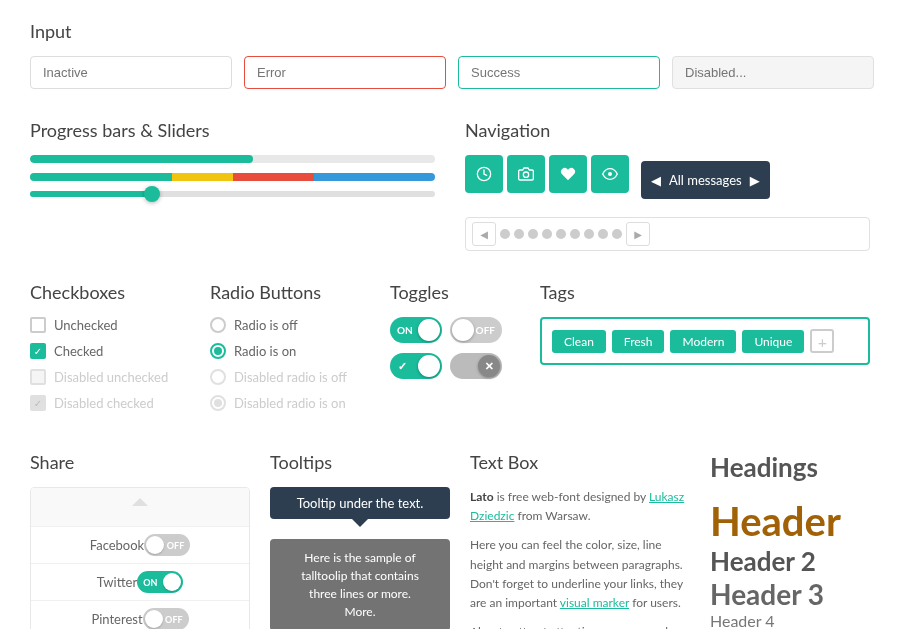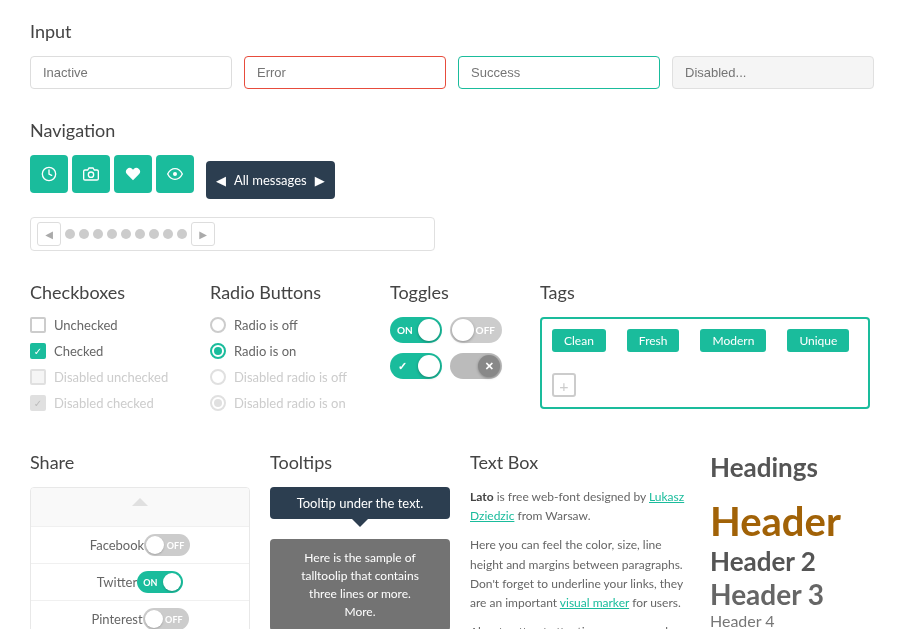--- a/index.html
+++ b/index.html
@@ -287,21 +287,21 @@
       font-weight: bold;
     }
 
     
     .tags-box {
       border: 2px solid #1abc9c;
       border-radius: 4px;
       padding: 10px;
       display: flex;
       flex-wrap: wrap;
-      gap: 21px;
+      gap: 6px;
       align-items: center;
     }
     .tag {
       padding: 4px 12px;
       border-radius: 3px;
       background: #1abc9c;
       color: white;
       font-size: 12px;
       cursor: pointer;
     }
@@ -449,20 +449,38 @@
   <div class="input-row">
     <input class="input-field" placeholder="Inactive" style="">
     <input class="input-field error" placeholder="Error" style="">
     <input class="input-field success" placeholder="Success" style="">
     <input class="input-field disabled" disabled="" placeholder="Disabled..." style="">
   </div>
 </div>
 
 <div class="progress-nav-row">
 
+  <div class="progress-section">
+    <h2 class="section-title">Progress bars &amp; Sliders</h2>
+    <div class="progress-bar-wrap">
+      <div class="progress-bar-fill" style="width:55%"></div>
+    </div>
+    <div class="progress-multi">
+      <span style="width:35%;background:#1abc9c"></span>
+      <span style="width:15%;background:#f1c40f"></span>
+      <span style="width:20%;background:#e74c3c"></span>
+      <span style="width:30%;background:#3498db"></span>
+    </div>
+    <div class="slider-wrap">
+      <div class="slider-track">
+        <div class="slider-fill" style="width:30%"></div>
+        <div class="slider-thumb" style="left:calc(30% - 8px)"></div>
+      </div>
+    </div>
+  </div>
 
   <div class="nav-section">
     <h2 class="section-title">Navigation</h2>
     <div style="display:flex;align-items:center;gap:8px;margin-bottom:12px;">
       <div class="nav-icon-bar">
         <div class="nav-icon-btn">
           <svg width="16" height="16" viewBox="0 0 24 24" fill="white">
               <circle cx="12" cy="12" r="10" fill="none" stroke="white" stroke-width="2"></circle>
               <path d="M12 6v6l4 2" stroke="white" stroke-width="2" fill="none" stroke-linecap="round"></path>
             </svg>

